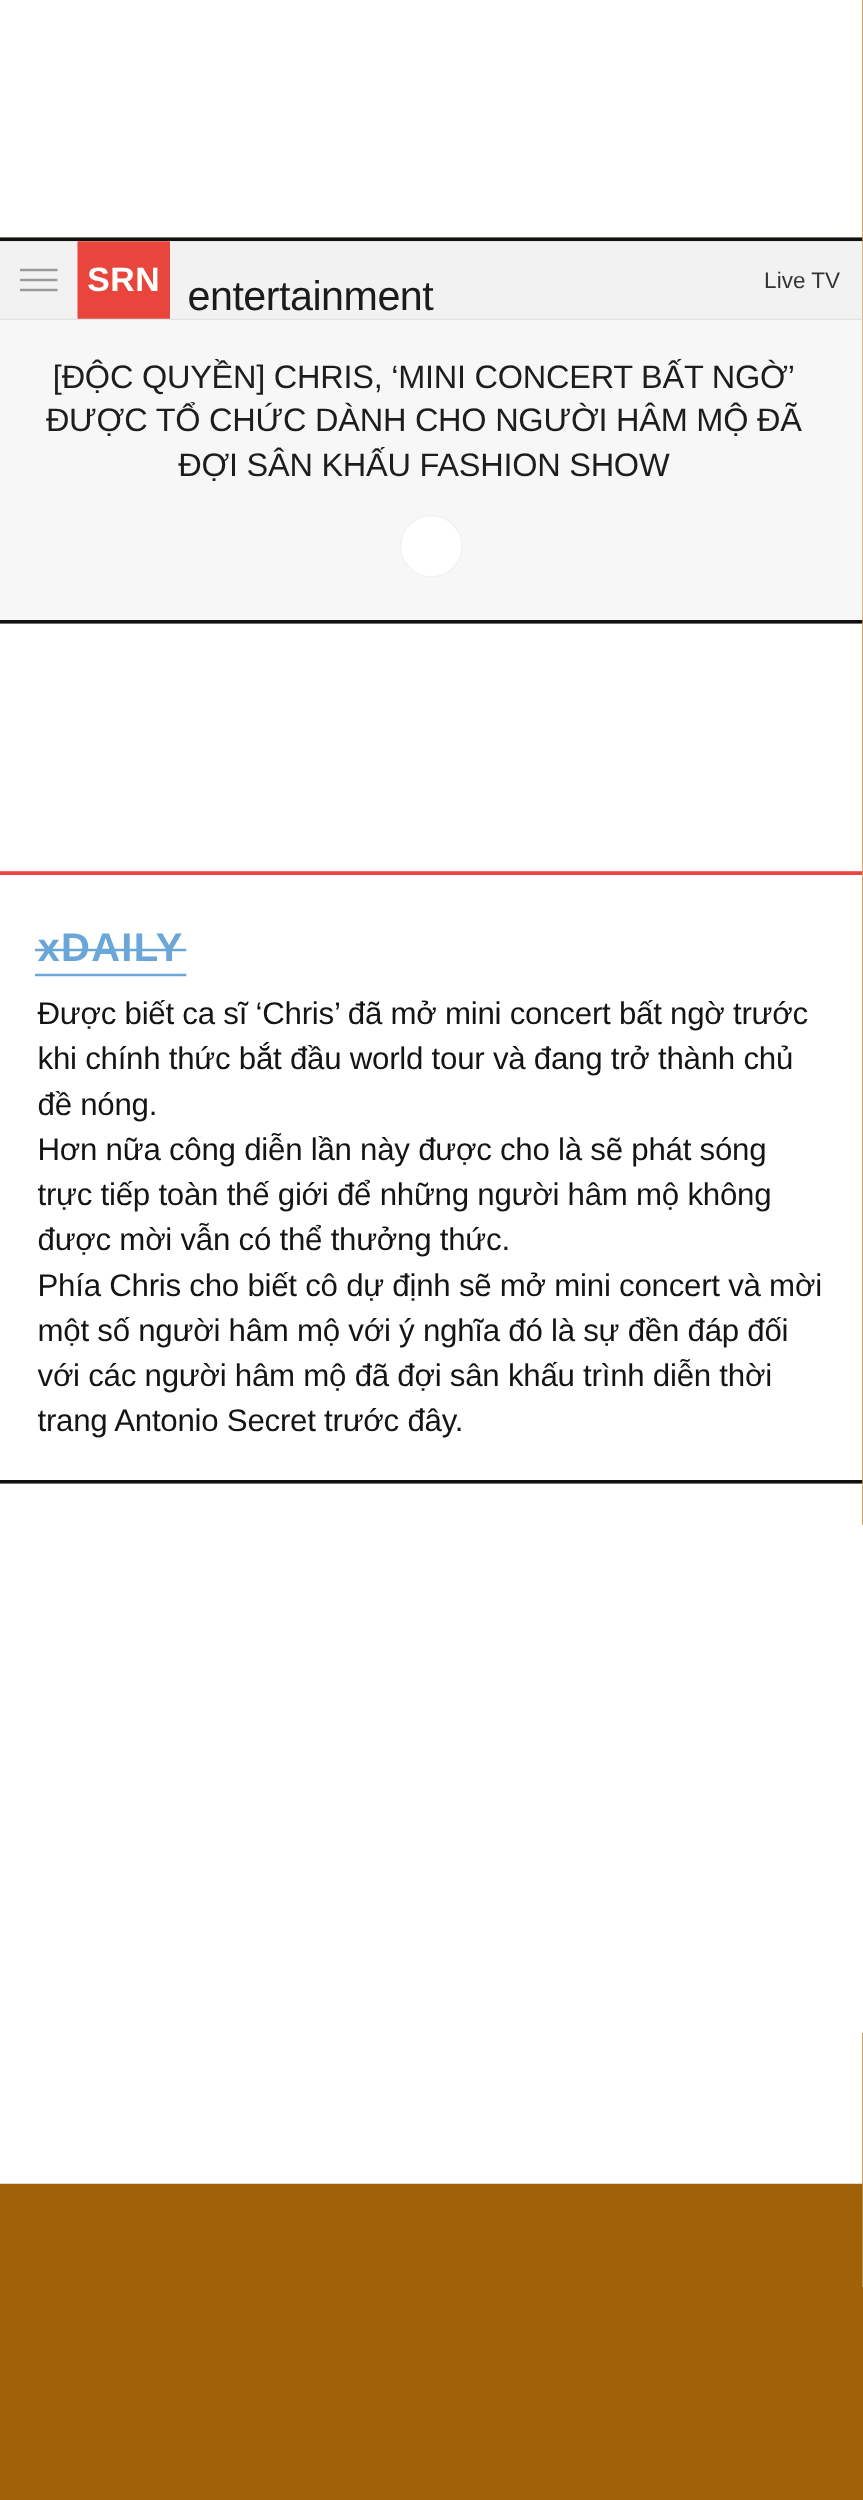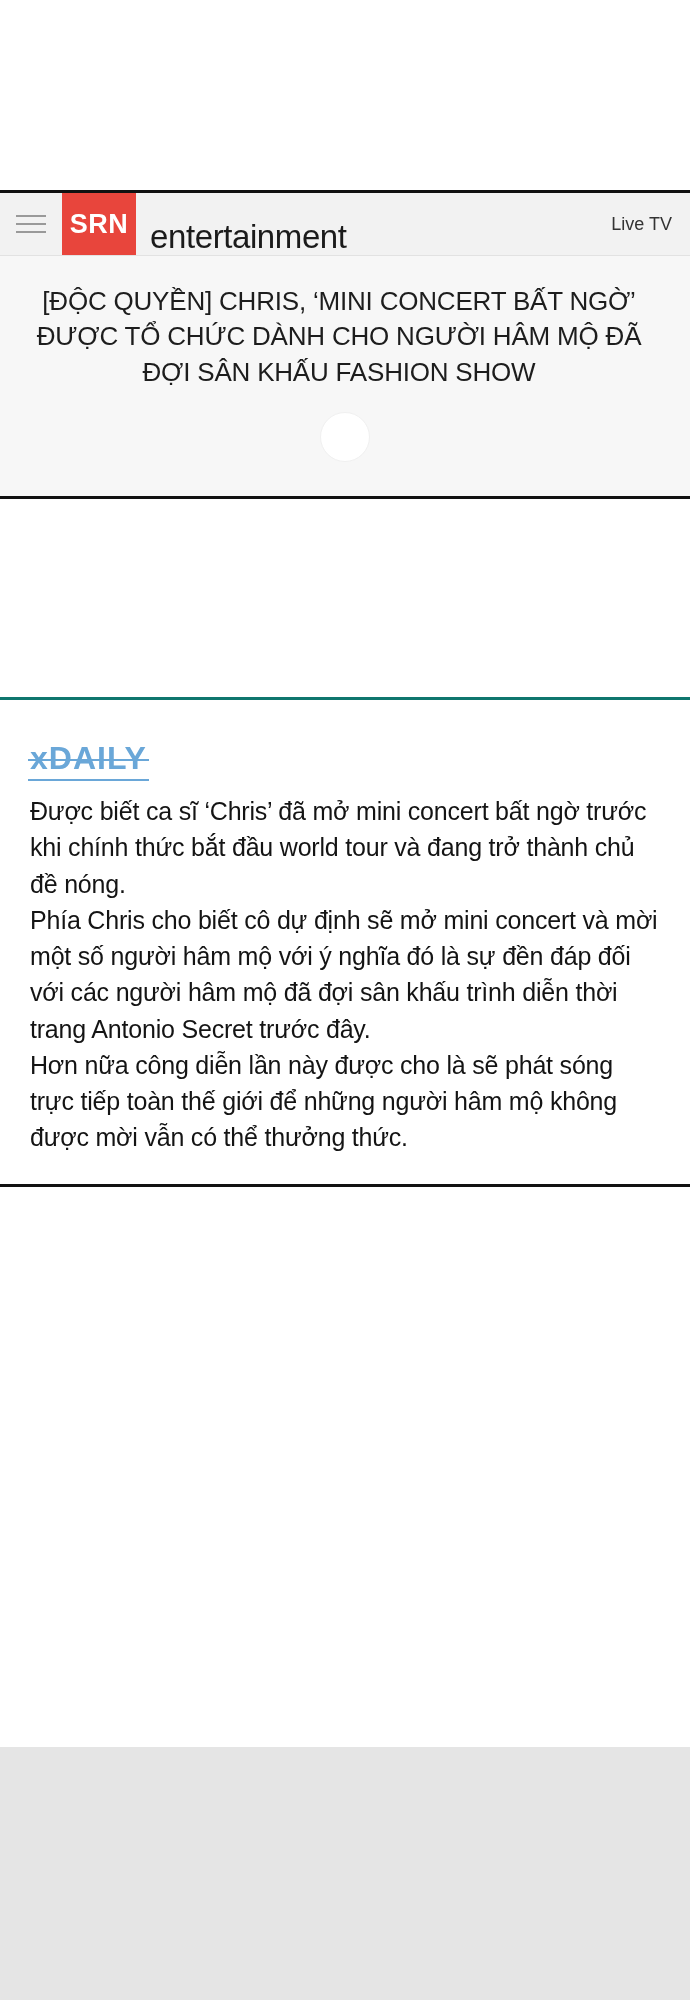--- a/index.html
+++ b/index.html
@@ -11,21 +11,21 @@
     min-height: 2000px;
     background: #ffffff;
     font-family: "Liberation Sans", sans-serif;
     -webkit-font-smoothing: antialiased;
   }
 
   .page {
     position: relative;
     width: 690px;
     height: 2000px;
-    background: #e5e5e5;
+    background: #a16207;
     overflow: hidden;
   }
 
   
   .top-gap {
     height: 190px;
     background: #ffffff;
   }
 
   
@@ -121,21 +121,21 @@
   }
 
   
   .mid-gap {
     height: 198px;
     background: #ffffff;
   }
 
   
   .article-panel {
-    border-top: 3px solid #0f766e;
+    border-top: 3px solid #ef4444;
     border-bottom: 3px solid #111111;
     background: #ffffff;
     padding: 40px 30px 28px 30px;
   }
 
   .source-tag {
     display: inline-block;
     position: relative;
     color: #6aa7d8;
     font-size: 32px;
@@ -211,20 +211,20 @@
   <div class="mid-gap"></div>
 
   <div class="article-panel">
     <div class="source-tag">
       <span>xDAILY</span>
       <span class="strike"></span>
       <span class="underline"></span>
     </div>
     <div class="article-body">
       <p>Được biết ca sĩ ‘Chris’ đã mở mini concert bất ngờ trước khi chính thức bắt đầu world tour và đang trở thành chủ đề nóng.</p>
+      <p>Hơn nữa công diễn lần này được cho là sẽ phát sóng trực tiếp toàn thế giới để những người hâm mộ không được mời vẫn có thể thưởng thức.</p>
       <p>Phía Chris cho biết cô dự định sẽ mở mini concert và mời một số người hâm mộ với ý nghĩa đó là sự đền đáp đối với các người hâm mộ đã đợi sân khấu trình diễn thời trang Antonio Secret trước đây.</p>
-      <p>Hơn nữa công diễn lần này được cho là sẽ phát sóng trực tiếp toàn thế giới để những người hâm mộ không được mời vẫn có thể thưởng thức.</p>
     </div>
   </div>
 
   <div class="bottom-gap"></div>
 
 </div>
 
 </body></html>

